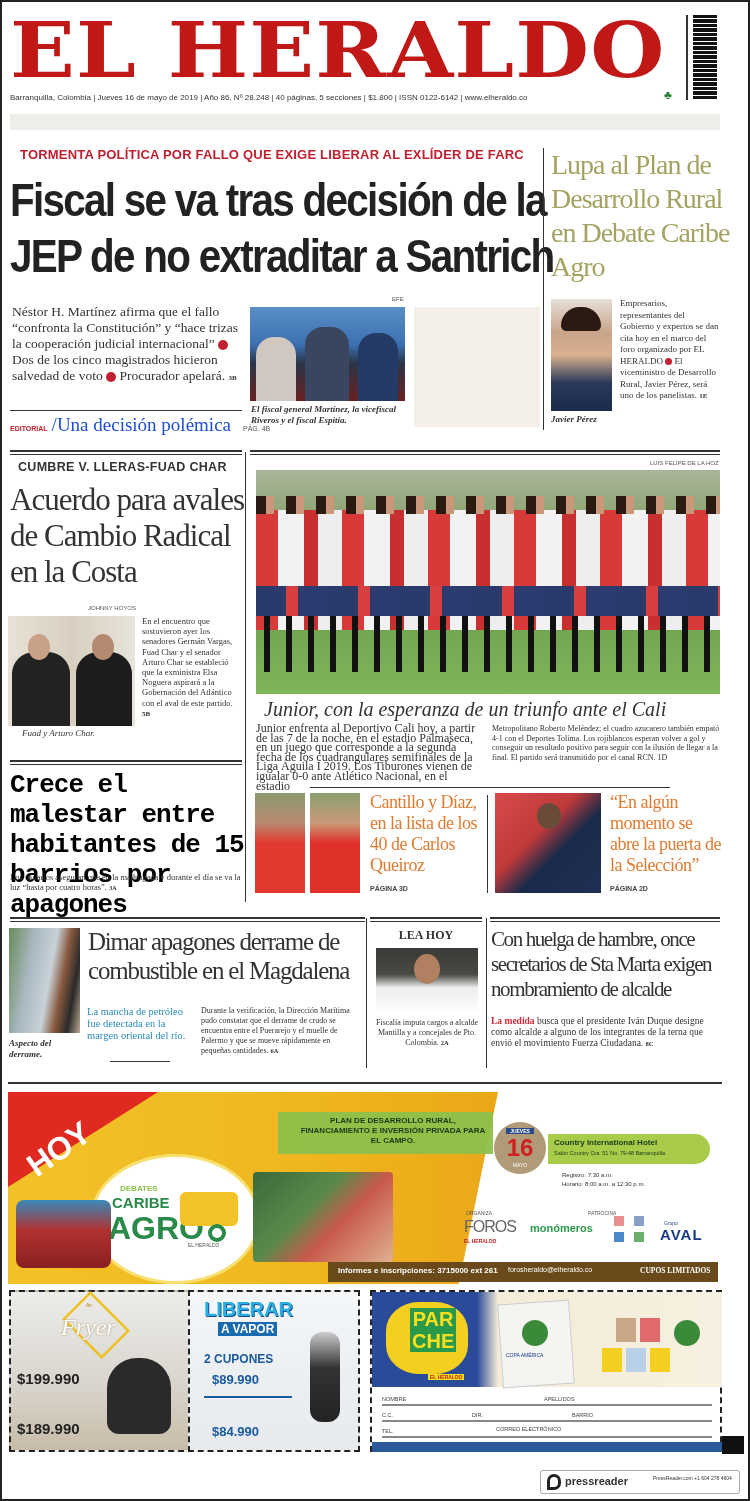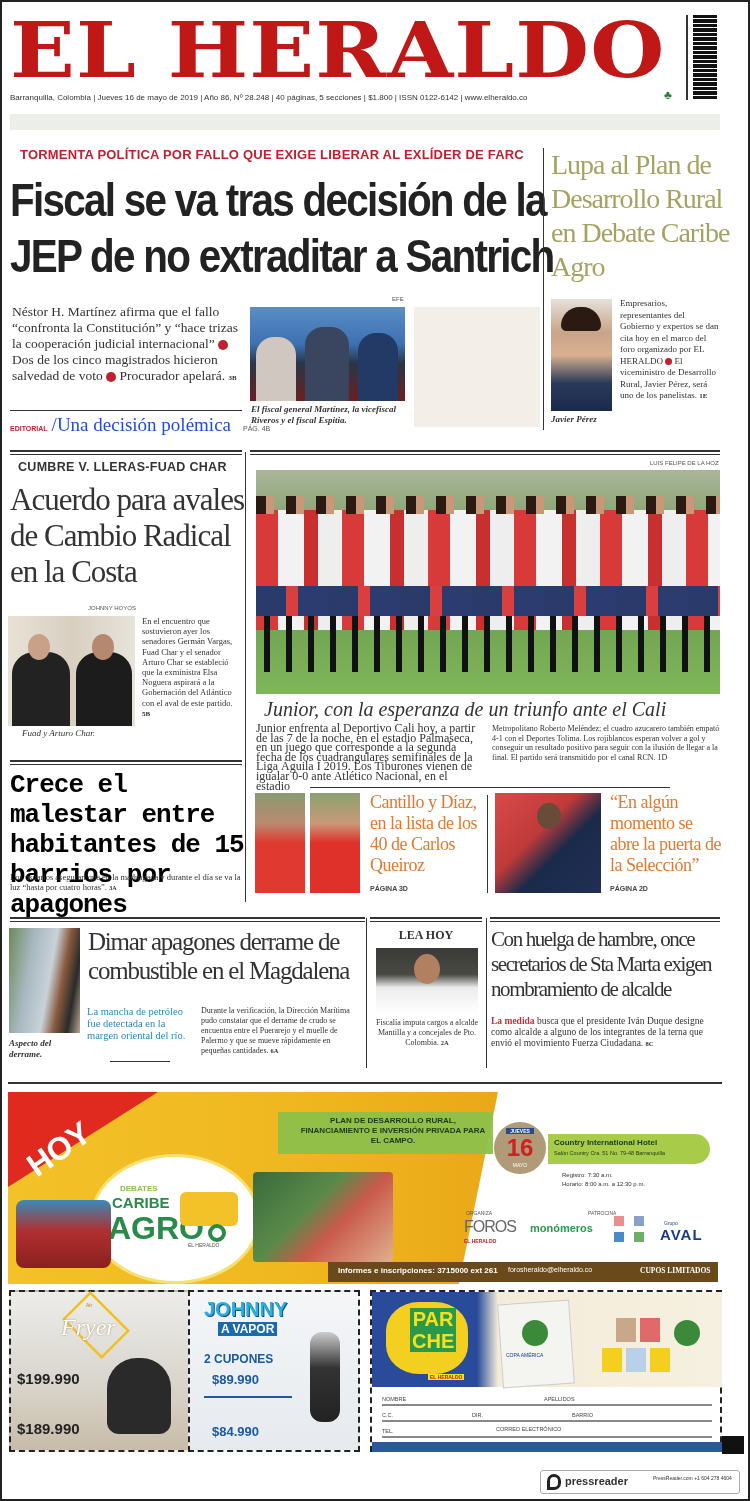--- a/index.html
+++ b/index.html
@@ -211,21 +211,21 @@
 
 <div class="abs" style="left:9px;top:1290px;width:195px;height:162px;border:2px dashed #222;background:linear-gradient(180deg,#ececea 0%,#d8d4cc 60%,#c8bca8 100%)">
   <div class="abs" style="left:50px;top:8px;width:70px;height:50px;border:3px solid #f0c020;transform:rotate(45deg) scale(.8)"></div>
   <div class="abs" style="left:75px;top:10px;font-family:'Liberation Sans',sans-serif;font-size:5px;color:#c08020">Air</div>
   <div class="abs" style="left:50px;top:22px;font-family:'Liberation Serif',serif;font-style:italic;font-size:24px;color:#fff;text-shadow:0 0 2px #a08050">Fryer</div>
   <div class="abs" style="left:6px;top:78px;font-family:'Liberation Sans',sans-serif;font-weight:bold;font-size:15px;color:#222">$199.990</div>
   <div class="abs" style="left:6px;top:128px;font-family:'Liberation Sans',sans-serif;font-weight:bold;font-size:15px;color:#222">$189.990</div>
   <div class="abs" style="left:96px;top:66px;width:64px;height:76px;background:#2a2a2a;border-radius:30px 30px 12px 12px"></div>
 </div>
 <div class="abs" style="left:188px;top:1290px;width:172px;height:162px;border:2px dashed #222;background:linear-gradient(180deg,#f4f6f8 0%,#e6eaee 100%)">
-  <div class="abs" style="left:14px;top:6px;font-family:'Liberation Sans',sans-serif;font-weight:bold;font-size:20px;color:#2ab0e0;text-shadow:1px 1px 0 #1a4a8a">JOHNNY</div>
+  <div class="abs" style="left:14px;top:6px;font-family:'Liberation Sans',sans-serif;font-weight:bold;font-size:20px;color:#2ab0e0;text-shadow:1px 1px 0 #1a4a8a">LIBERAR</div>
   <div class="abs" style="left:28px;top:30px;font-family:'Liberation Sans',sans-serif;font-weight:bold;font-size:12px;color:#fff;background:#1a6ab0;padding:0 3px">A VAPOR</div>
   <div class="abs" style="left:14px;top:60px;font-family:'Liberation Sans',sans-serif;font-weight:bold;font-size:12px;color:#1a5aa0">2 CUPONES</div>
   <div class="abs" style="left:22px;top:80px;font-family:'Liberation Sans',sans-serif;font-weight:bold;font-size:13px;color:#1a5aa0">$89.990</div>
   <div class="abs" style="left:14px;top:104px;width:88px;height:2px;background:#1a5aa0"></div>
   <div class="abs" style="left:22px;top:132px;font-family:'Liberation Sans',sans-serif;font-weight:bold;font-size:13px;color:#1a5aa0">$84.990</div>
   <div class="abs" style="left:120px;top:40px;width:30px;height:90px;background:linear-gradient(180deg,#ccc 0%,#333 40%,#222 100%);border-radius:12px"></div>
 </div>
 <div class="abs" style="left:370px;top:1290px;width:352px;height:162px;border:2px dashed #222;background:#fff">
   <div class="abs" style="left:0;top:0;width:350px;height:95px;background:linear-gradient(90deg,#2a4a9a 0%,#2a4a9a 30%,#f4ecd8 36%,#f6f0e0 100%)"></div>
   <div class="abs" style="left:14px;top:10px;width:82px;height:72px;background:#f3d020;border-radius:40%"></div>

